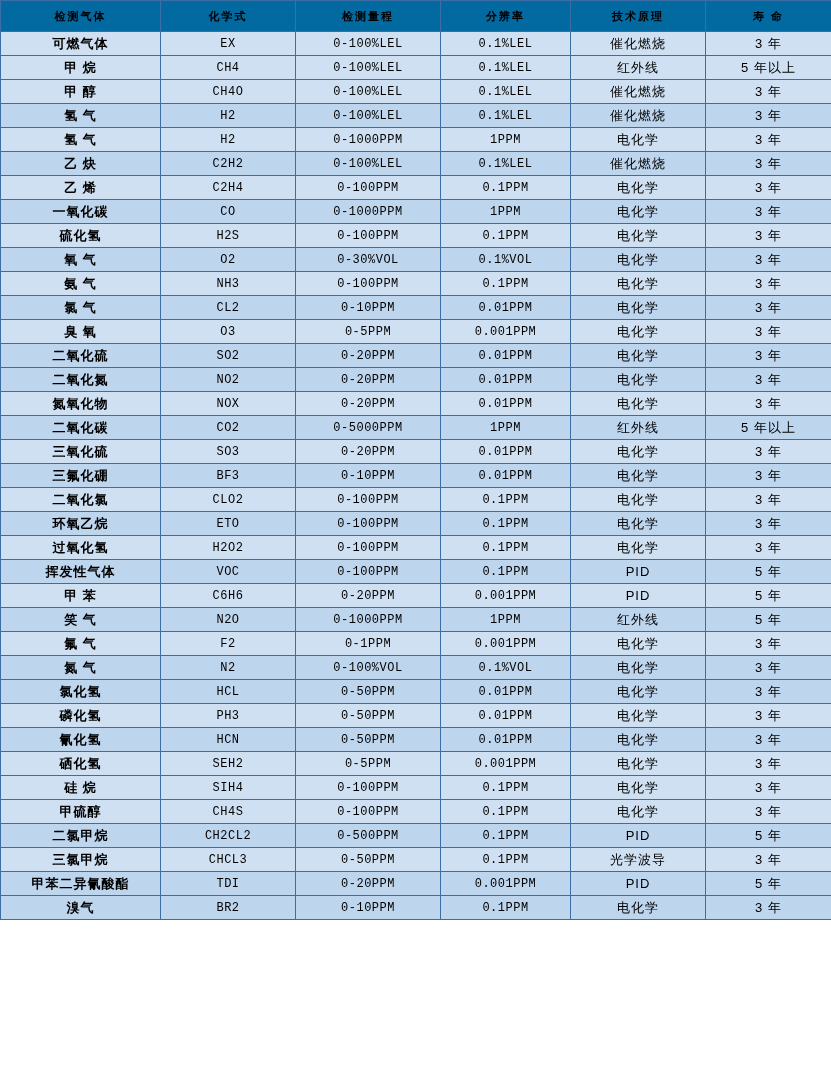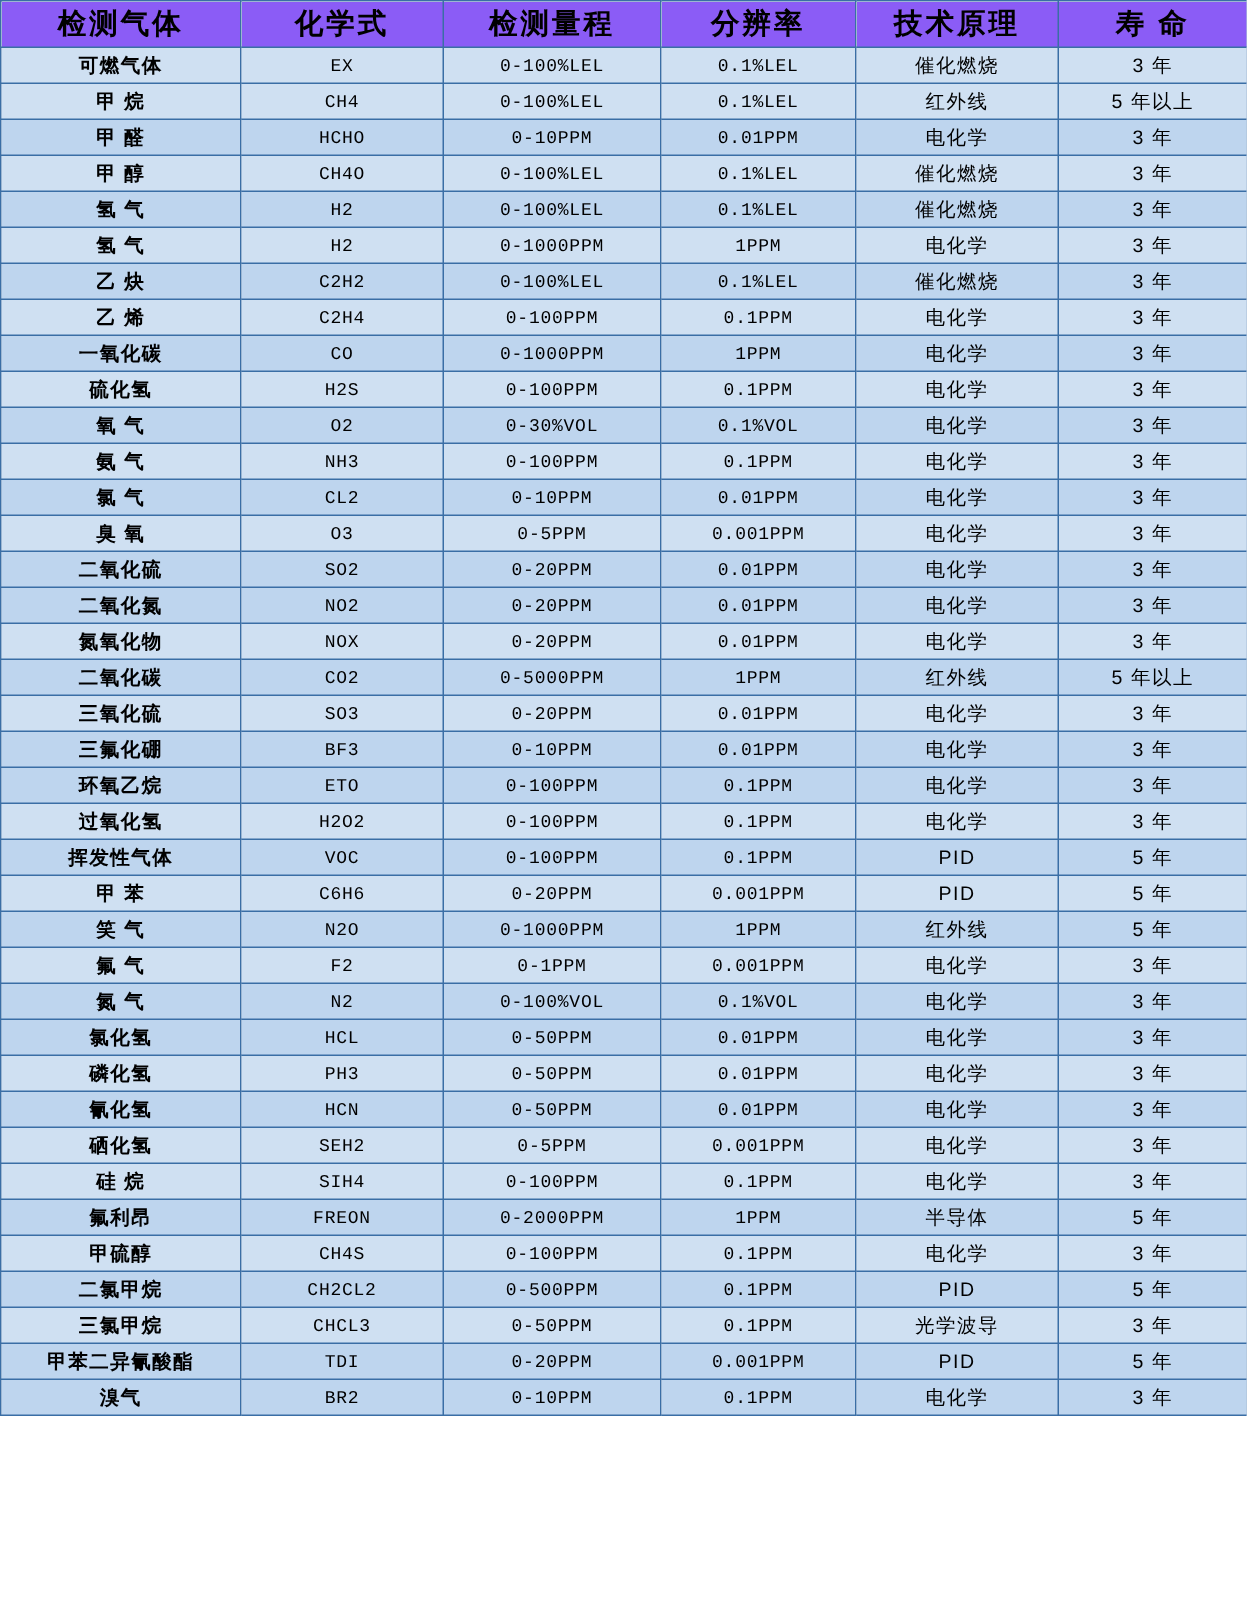--- a/index.html
+++ b/index.html
@@ -25,23 +25,23 @@
   #gas-table th,
   #gas-table td {
     border: 1px solid #3a6ea5;
     text-align: center;
     vertical-align: middle;
     color: #000000;
     white-space: nowrap;
     overflow: hidden;
   }
   #gas-table thead th {
-    background: #8b5cf6;
+    background: #0369a1;
     height: 28px;
-    font-size: 19px;
+    font-size: 11px;
     font-weight: bold;
     letter-spacing: 2px;
   }
   #gas-table tbody td {
     height: 21px;
     font-size: 13px;
     font-weight: normal;
   }
   #gas-table tbody tr.odd td {
     background: #cfe0f2;
@@ -97,28 +97,20 @@
         <td class="life">3 年</td>
       </tr>
       <tr class="odd">
         <td class="name">甲 烷</td>
         <td class="formula">CH4</td>
         <td class="range">0-100%LEL</td>
         <td class="res">0.1%LEL</td>
         <td class="tech">红外线</td>
         <td class="life">5 年以上</td>
       </tr>
-      <tr class="even">
-        <td class="name">甲 醛</td>
-        <td class="formula">HCHO</td>
-        <td class="range">0-10PPM</td>
-        <td class="res">0.01PPM</td>
-        <td class="tech">电化学</td>
-        <td class="life">3 年</td>
-      </tr>
       <tr class="odd">
         <td class="name">甲 醇</td>
         <td class="formula">CH4O</td>
         <td class="range">0-100%LEL</td>
         <td class="res">0.1%LEL</td>
         <td class="tech">催化燃烧</td>
         <td class="life">3 年</td>
       </tr>
       <tr class="even">
         <td class="name">氢 气</td>
@@ -241,20 +233,28 @@
         <td class="life">3 年</td>
       </tr>
       <tr class="even">
         <td class="name">三氟化硼</td>
         <td class="formula">BF3</td>
         <td class="range">0-10PPM</td>
         <td class="res">0.01PPM</td>
         <td class="tech">电化学</td>
         <td class="life">3 年</td>
       </tr>
+      <tr class="odd">
+        <td class="name">二氧化氯</td>
+        <td class="formula">CLO2</td>
+        <td class="range">0-100PPM</td>
+        <td class="res">0.1PPM</td>
+        <td class="tech">电化学</td>
+        <td class="life">3 年</td>
+      </tr>
       <tr class="even">
         <td class="name">环氧乙烷</td>
         <td class="formula">ETO</td>
         <td class="range">0-100PPM</td>
         <td class="res">0.1PPM</td>
         <td class="tech">电化学</td>
         <td class="life">3 年</td>
       </tr>
       <tr class="odd">
         <td class="name">过氧化氢</td>
@@ -337,28 +337,20 @@
         <td class="life">3 年</td>
       </tr>
       <tr class="odd">
         <td class="name">硅 烷</td>
         <td class="formula">SIH4</td>
         <td class="range">0-100PPM</td>
         <td class="res">0.1PPM</td>
         <td class="tech">电化学</td>
         <td class="life">3 年</td>
       </tr>
-      <tr class="even">
-        <td class="name">氟利昂</td>
-        <td class="formula">FREON</td>
-        <td class="range">0-2000PPM</td>
-        <td class="res">1PPM</td>
-        <td class="tech">半导体</td>
-        <td class="life">5 年</td>
-      </tr>
       <tr class="odd">
         <td class="name">甲硫醇</td>
         <td class="formula">CH4S</td>
         <td class="range">0-100PPM</td>
         <td class="res">0.1PPM</td>
         <td class="tech">电化学</td>
         <td class="life">3 年</td>
       </tr>
       <tr class="even">
         <td class="name">二氯甲烷</td>

